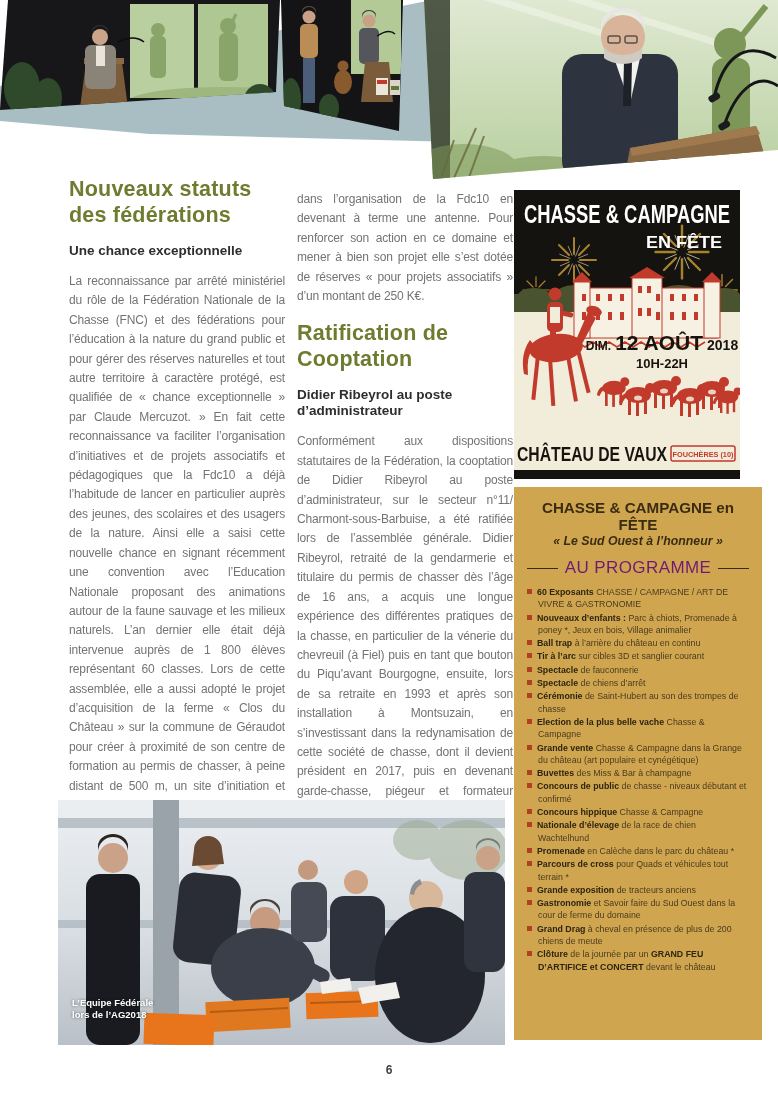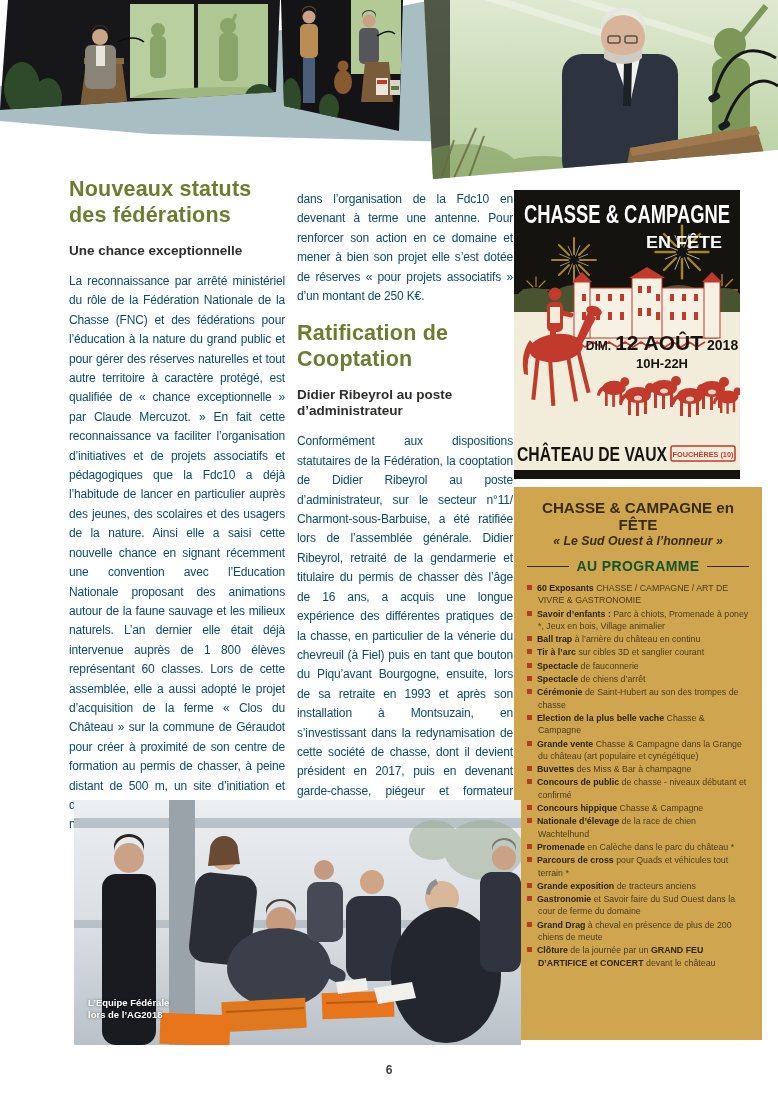--- a/index.html
+++ b/index.html
@@ -17,43 +17,43 @@
     clip-path:polygon(0px 0px,122px 0px,118px 131px,3px 106px);}
   .photo3{left:424px;top:0;width:354px;height:181px;
     clip-path:polygon(0px 0px,354px 0px,354px 150px,9px 179px);}
 
   
   .col{position:absolute;margin-left:12px;}
   .col-left{left:57px;top:176px;width:216px;}
   .col-mid{left:285px;top:190px;width:216px;}
   .art-title{margin:0;color:#6d7c2f;font-size:21.5px;line-height:26px;font-weight:bold;letter-spacing:.2px;}
   .art-sub{margin:15px 0 13px;color:#2f2e2c;font-size:13.5px;line-height:16px;font-weight:bold;}
-  .body-text{margin:0;color:#0c4a6e;font-size:12px;line-height:19.4px;letter-spacing:-.15px;
+  .body-text{margin:0;color:#737373;font-size:12px;line-height:19.4px;letter-spacing:-.15px;
     text-align:justify;hyphens:auto;}
   .col-mid .art-title{margin-top:14px;}
 
   
   .poster{position:absolute;left:514px;top:190px;width:226px;height:289px;}
   .poster svg{display:block;width:100%;height:100%;}
 
   
   .goldbox{position:absolute;left:514px;top:487px;width:248px;height:553px;background:#cfa64f;
     box-sizing:border-box;padding:12px 13px 10px;color:#4a3a20;overflow:hidden;}
   .pg-head{margin:0;text-align:center;color:#3a2c12;font-size:15.2px;font-weight:bold;line-height:17px;}
   .pg-sub{margin:1px 0 0;text-align:center;color:#3a2c12;font-size:12.3px;font-style:italic;font-weight:bold;line-height:15px;}
   .pg-row{display:flex;align-items:center;gap:7px;margin-top:9px;}
   .pg-row .rule{flex:1;border-top:1.6px solid #3a2c12;}
-  .pg-title{font-size:14px;font-weight:bold;letter-spacing:.4px;color:#14532d;white-space:nowrap;}
+  .pg-title{font-size:17px;font-weight:normal;letter-spacing:.4px;color:#701a75;white-space:nowrap;}
   ul.program{list-style:none;margin:8px 0 0;padding:0;font-size:8.8px;line-height:12.3px;}
   ul.program li{padding-left:11px;text-indent:-11px;margin-bottom:1px;}
   .bullet{display:inline-block;width:5px;height:5px;background:#b13f24;margin-right:5px;vertical-align:1px;}
   b.plabel{color:#2e2410;}
 
   
-  .photo-bottom{left:74px;top:800px;width:447px;height:245px;}
+  .photo-bottom{left:58px;top:800px;width:447px;height:245px;}
   .caption{position:absolute;left:14px;bottom:24px;color:#fff;font-size:9.5px;font-weight:bold;
     line-height:12px;text-shadow:0 0 3px rgba(0,0,0,.55);}
 
   
   .pagenum{position:absolute;left:0;top:1063px;width:778px;text-align:center;
     color:#3f3f3f;font-size:12px;font-weight:bold;}
 </style>
 </head>
 <body>
 
@@ -308,21 +308,21 @@
   <div class="goldbox">
     <h3 class="pg-head">CHASSE &amp; CAMPAGNE en FÊTE</h3>
     <p class="pg-sub">« Le Sud Ouest à l’honneur »</p>
     <div class="pg-row">
       <span class="rule"></span>
       <span class="pg-title">AU PROGRAMME</span>
       <span class="rule"></span>
     </div>
     <ul class="program">
         <li><span class="bullet"></span><b class="plabel">60 Exposants</b> CHASSE / CAMPAGNE / ART DE VIVRE &amp; GASTRONOMIE</li>
-        <li><span class="bullet"></span><b class="plabel">Savoir d’enfants :</b> Parc à chiots, Promenade à poney *, Jeux en bois, Village animalier</li>
+        <li><span class="bullet"></span><b class="plabel">Nouveaux d’enfants :</b> Parc à chiots, Promenade à poney *, Jeux en bois, Village animalier</li>
         <li><span class="bullet"></span><b class="plabel">Ball trap</b> à l’arrière du château en continu</li>
         <li><span class="bullet"></span><b class="plabel">Tir à l’arc</b> sur cibles 3D et sanglier courant</li>
         <li><span class="bullet"></span><b class="plabel">Spectacle</b> de fauconnerie</li>
         <li><span class="bullet"></span><b class="plabel">Spectacle</b> de chiens d’arrêt</li>
         <li><span class="bullet"></span><b class="plabel">Cérémonie</b> de Saint-Hubert au son des trompes de chasse</li>
         <li><span class="bullet"></span><b class="plabel">Election de la plus belle vache</b> Chasse &amp; Campagne</li>
         <li><span class="bullet"></span><b class="plabel">Grande vente</b> Chasse &amp; Campagne dans la Grange du château (art populaire et cynégétique)</li>
         <li><span class="bullet"></span><b class="plabel">Buvettes</b> des Miss &amp; Bar à champagne</li>
         <li><span class="bullet"></span><b class="plabel">Concours de public</b> de chasse - niveaux débutant et confirmé</li>
         <li><span class="bullet"></span><b class="plabel">Concours hippique</b> Chasse &amp; Campagne</li>

